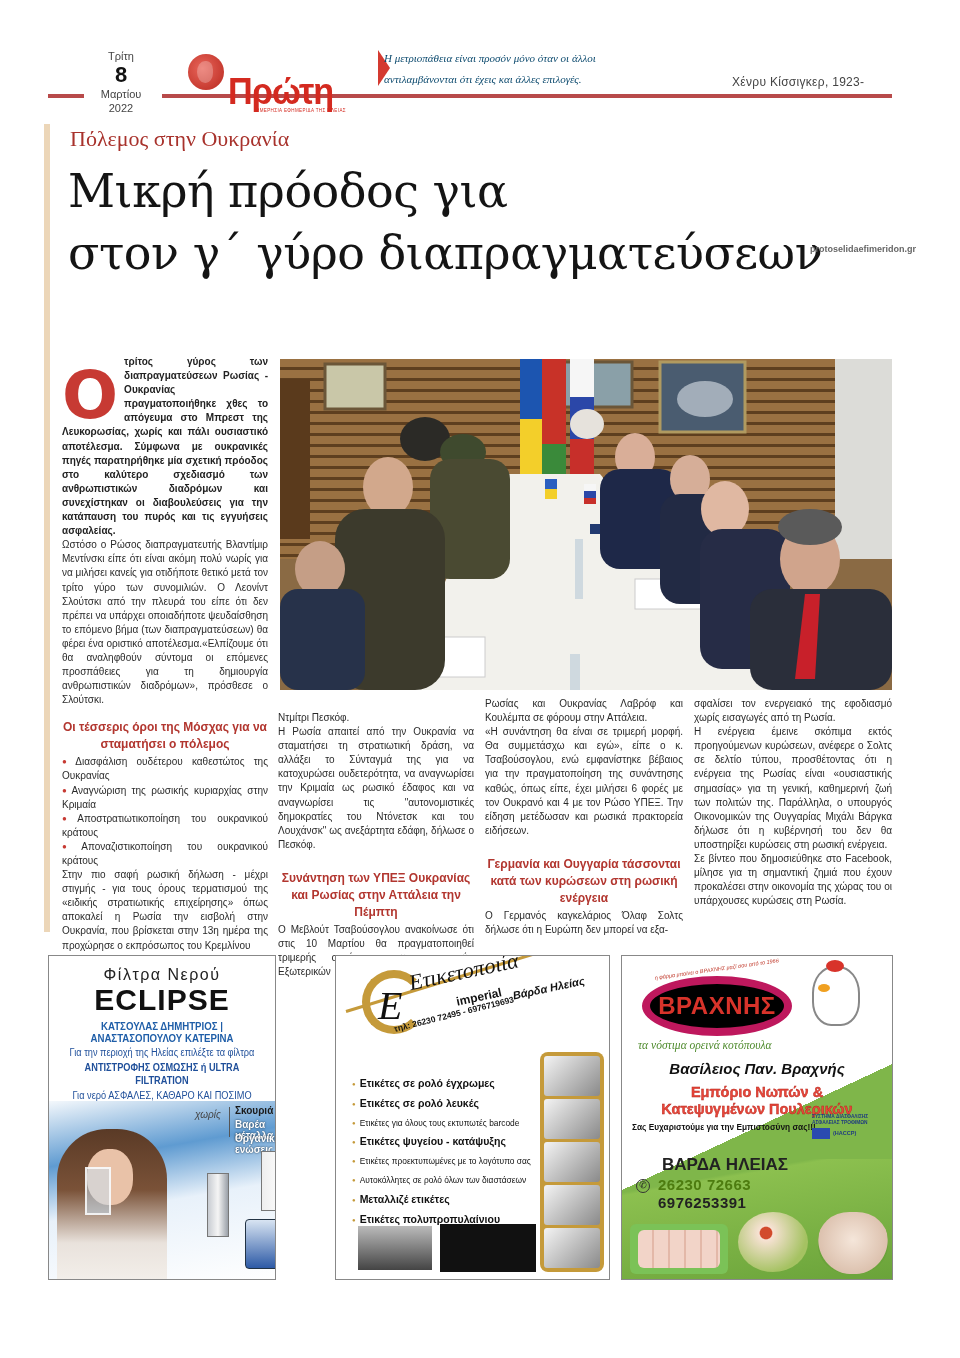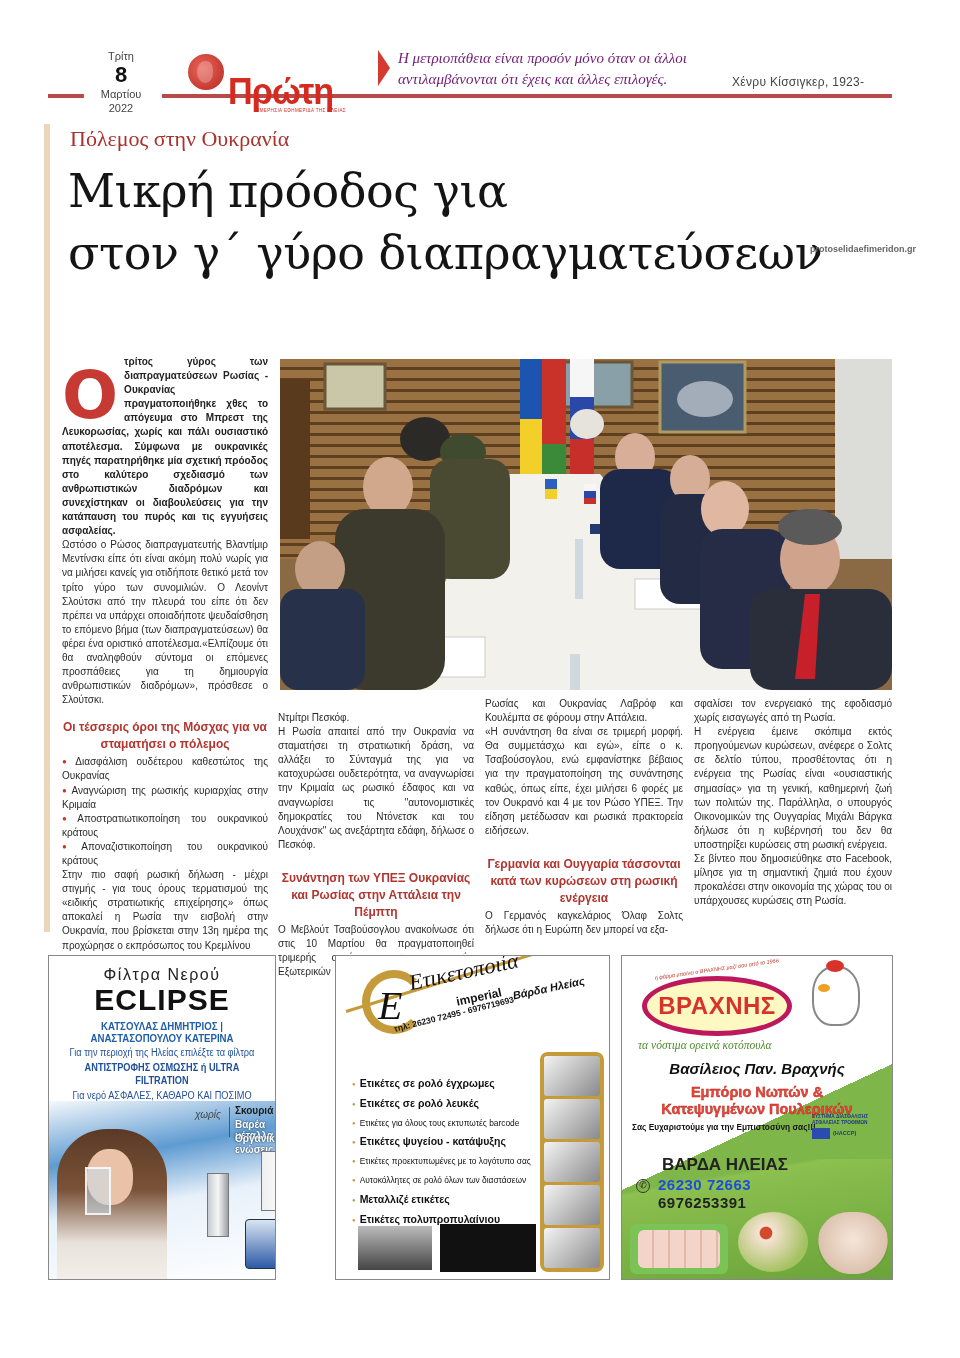--- a/index.html
+++ b/index.html
@@ -15,21 +15,21 @@
   .rule-main { position: absolute; left: 162px; top: 94px; width: 730px; height: 4px; background: #b84a4a; }
 
   .logo { position: absolute; left: 188px; top: 52px; height: 40px; display: flex; align-items: center; }
   .logo .emblem { width: 36px; height: 36px; border-radius: 50%; background: radial-gradient(circle at 40% 40%, #e8655a, #b8281e); margin-right: 4px; position: relative; }
   .logo .emblem::after { content: ""; position: absolute; left: 9px; top: 7px; width: 16px; height: 22px; border-radius: 50% 40% 45% 50%; background: rgba(255,255,255,0.25); }
   .logo .name-wrap { display: flex; flex-direction: column; margin-top: 44px; }
   .logo .name { font-family: "Liberation Sans", sans-serif; font-weight: bold; font-size: 36px; line-height: 32px; color: #d42a20; letter-spacing: -1px; transform: scaleX(0.95); transform-origin: left; }
   .logo .tagline { font-size: 4.5px; color: #d42a20; letter-spacing: 0.4px; margin-left: 28px; }
 
   .quote-arrow { position: absolute; left: 378px; top: 50px; width: 0; height: 0; border-top: 18px solid transparent; border-bottom: 18px solid transparent; border-left: 12px solid #d43a30; }
-  .quote-text { position: absolute; left: 398px; top: 48px; width: 300px; font-family: "Liberation Serif", serif; font-style: italic; font-size: 15px; line-height: 21px; color: #701a75; }
+  .quote-text { position: absolute; left: 384px; top: 48px; width: 300px; font-family: "Liberation Serif", serif; font-style: italic; font-size: 11px; line-height: 21px; color: #0c4a6e; }
   .quote-author { position: absolute; left: 732px; top: 75px; font-size: 12px; color: #444; letter-spacing: 0.3px; }
 
   
   .left-bar { position: absolute; left: 44px; top: 124px; width: 6px; height: 808px; background: #ecd6b8; }
   .kicker { position: absolute; left: 70px; top: 126px; font-family: "Liberation Serif", serif; font-size: 22px; color: #a8322c; }
   .headline { position: absolute; left: 68px; top: 160px; width: 820px; font-family: "DejaVu Serif", serif; font-size: 46px; line-height: 62px; color: #141414; letter-spacing: -0.5px; }
   .watermark { position: absolute; left: 810px; top: 244px; font-size: 9px; font-weight: bold; color: #666; }
 
   .col { position: absolute; font-size: 10px; line-height: 14.1px; color: #2a2a2a; text-align: justify; }
   .col p { margin: 0; }
@@ -80,33 +80,33 @@
   .ad2 li.b { font-weight: bold; font-size: 10.5px; }
   .ad2 li.s { font-size: 8.4px; }
   .ad2 li::before { content: "●"; color: #c59a3a; font-size: 6px; margin-right: 4px; vertical-align: 1px; }
   .ad2 .strip { position: absolute; left: 204px; top: 96px; width: 64px; height: 220px; background: #c59a3a; border-radius: 8px; padding: 4px; display: flex; flex-direction: column; gap: 3px; }
   .ad2 .strip div { flex: 1; background: linear-gradient(135deg,#f4f4f4,#8a8a8a); border-radius: 3px; }
   .ad2 .mach1 { position: absolute; left: 22px; top: 270px; width: 74px; height: 44px; background: linear-gradient(180deg,#bbb,#444); }
   .ad2 .mach2 { position: absolute; left: 104px; top: 268px; width: 96px; height: 48px; background: #111; }
 
   .ad3 .green { position: absolute; right: 0; top: 0; width: 272px; height: 325px; background: linear-gradient(155deg, transparent 52%, #7fb64a 52%); }
   .ad3 .green2 { position: absolute; left: 0; bottom: 0; width: 100%; height: 120px; background: linear-gradient(170deg, transparent 20%, #8cc04f 22%, #6aa33a 100%); }
-  .ad3 .oval { position: absolute; left: 20px; top: 20px; width: 150px; height: 60px; border: 5px solid #be185d; border-radius: 50%; background: #fef9c3; display: flex; align-items: center; justify-content: center; }
+  .ad3 .oval { position: absolute; left: 20px; top: 20px; width: 150px; height: 60px; border: 8px solid #be185d; border-radius: 50%; background: #000000; display: flex; align-items: center; justify-content: center; }
   .ad3 .oval span { font-size: 24px; font-weight: bold; color: #d8332a; letter-spacing: 0.5px; }
   .ad3 .arc-text { position: absolute; left: 32px; top: 10px; font-size: 5.5px; color: #c0392b; font-style: italic; transform: rotate(-8deg); }
   .ad3 .chicken { position: absolute; left: 190px; top: 10px; width: 48px; height: 60px; background: #fff; border: 2px solid #888; border-radius: 45% 45% 40% 40%; }
   .ad3 .comb { position: absolute; left: 204px; top: 4px; width: 18px; height: 12px; background: #d8332a; border-radius: 50%; }
   .ad3 .beak { position: absolute; left: 196px; top: 28px; width: 12px; height: 8px; background: #f0a020; border-radius: 50%; }
   .ad3 .slogan { position: absolute; left: 16px; top: 83px; font-family: "Liberation Serif", serif; font-style: italic; font-size: 11.5px; color: #4e8a2c; }
   .ad3 .owner { position: absolute; left: 0; width: 100%; top: 104px; text-align: center; font-size: 15px; font-weight: bold; font-style: italic; color: #111; }
   .ad3 .biz { position: absolute; left: 0; width: 100%; top: 128px; text-align: center; font-size: 14.5px; line-height: 17px; color: #e8463a; font-weight: bold; -webkit-text-stroke: 0.4px #b3261c; }
   .ad3 .thanks { position: absolute; left: 10px; top: 166px; font-size: 8.3px; font-weight: bold; color: #111; }
   .ad3 .town { position: absolute; left: 40px; top: 199px; font-size: 17px; font-weight: bold; color: #222; }
   .ad3 .phone-icon { position: absolute; left: 14px; top: 223px; width: 14px; height: 14px; border: 1.5px solid #333; border-radius: 50%; font-size: 9px; text-align: center; line-height: 11px; }
-  .ad3 .ph1 { position: absolute; left: 36px; top: 220px; font-size: 15px; font-weight: bold; color: #1d4ed8; letter-spacing: 0.5px; }
+  .ad3 .ph1 { position: absolute; left: 36px; top: 220px; font-size: 15px; font-weight: bold; color: #4d7c0f; letter-spacing: 0.5px; }
   .ad3 .ph2 { position: absolute; left: 36px; top: 238px; font-size: 15px; font-weight: bold; color: #222; letter-spacing: 0.5px; }
   .ad3 .haccp { position: absolute; left: 190px; top: 158px; font-size: 4.8px; line-height: 6px; font-weight: bold; color: #1f3b80; }
   .ad3 .eu-flag { position: absolute; left: 190px; top: 172px; width: 18px; height: 11px; background: #2a4bb0; }
   .ad3 .haccp2 { position: absolute; left: 211px; top: 174px; font-size: 5.5px; font-weight: bold; color: #1f3b80; }
   .ad3 .meat1 { position: absolute; left: 8px; top: 268px; width: 98px; height: 50px; background: #7bc257; border-radius: 6px; }
   .ad3 .meat1::after { content: ""; position: absolute; left: 8px; top: 6px; width: 82px; height: 38px; border-radius: 6px; background: repeating-linear-gradient(90deg, #f2d4c8 0 14px, #e3b8a8 14px 16px); }
   .ad3 .meat2 { position: absolute; left: 116px; top: 256px; width: 70px; height: 60px; border-radius: 50%; background: radial-gradient(circle at 40% 35%, #d24a2c 0 10%, #f7e2d4 12%, #a5c262 70%); }
   .ad3 .meat3 { position: absolute; left: 196px; top: 256px; width: 70px; height: 62px; border-radius: 45%; background: radial-gradient(circle at 50% 45%, #f5e6da 0, #dcc1ae 70%, #6aa33a 72%); }
 </style>
 </head>

